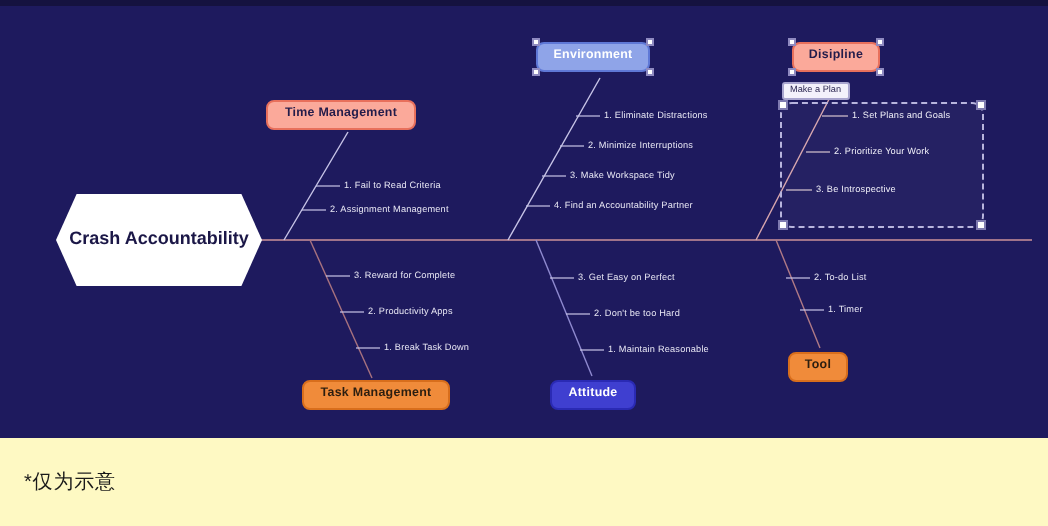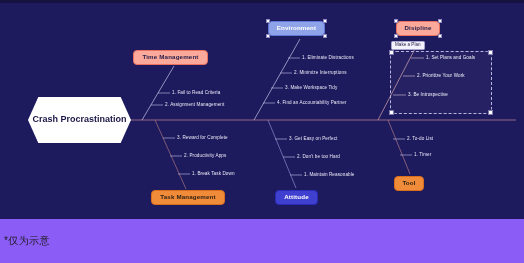--- a/index.html
+++ b/index.html
@@ -122,26 +122,26 @@
     background: #ffffff;
     border: 0.5px solid #8f8ac0;
   }
   .node-wrap {
     position: absolute;
   }
   .caption {
     box-sizing: border-box;
     width: 524px;
     height: 44px;
-    background: #8b5cf6;
+    background: #fef9c3;
     color: #1a1a1a;
     font-size: 10px;
     display: flex;
     align-items: center;
-    padding-left: 4px;
+    padding-left: 12px;
     letter-spacing: 0.4px;
   }
   .topstrip {
     position: absolute;
     left: 0; top: 0;
     width: 524px;
     height: 3px;
     background: #15123f;
   }
 </style>
@@ -180,21 +180,21 @@
     <line x1="275" y1="139" x2="287" y2="139" stroke="#c8c5e8" stroke-width="0.6"></line>
     <line x1="283" y1="157" x2="295" y2="157" stroke="#c8c5e8" stroke-width="0.6"></line>
     <line x1="290" y1="175" x2="302" y2="175" stroke="#c8c5e8" stroke-width="0.6"></line>
 
     <line x1="388" y1="120" x2="410" y2="174" stroke="#b07a86" stroke-width="0.7"></line>
     <line x1="393" y1="139" x2="405" y2="139" stroke="#c8c5e8" stroke-width="0.6"></line>
     <line x1="400" y1="155" x2="412" y2="155" stroke="#c8c5e8" stroke-width="0.6"></line>
   </svg>
 
   <div class="center-node">
-    <span>Crash Procrastination</span>
+    <span>Crash Accountability</span>
   </div>
 
   <div class="node node-salmon" style="left:133px; top:50px; width:75px; height:15px;">
     <span>Time Management</span>
   </div>
   <div class="leaf" style="left:172px; top:90.5px;">1. Fail to Read Criteria</div>
   <div class="leaf" style="left:165px; top:102.5px;">2. Assignment Management</div>
 
   <div class="node-wrap node-handles" style="left:268px; top:21px; width:57px; height:15px;">
     <div class="node node-periwinkle" style="left:0; top:0; width:57px; height:15px;">

